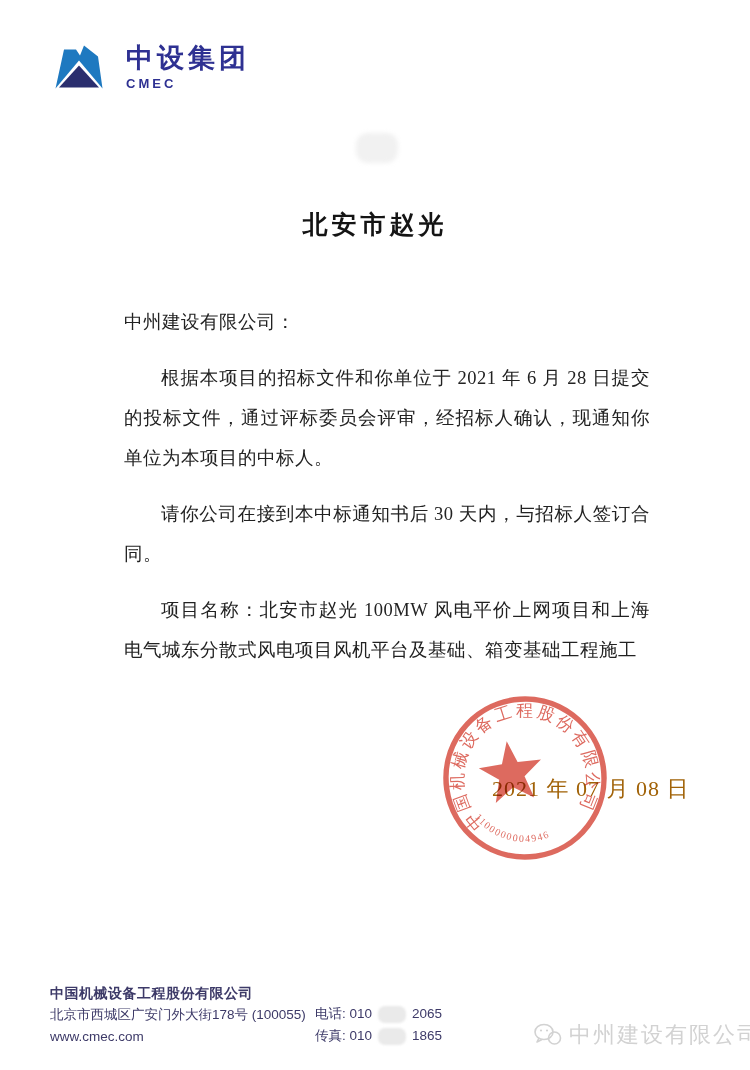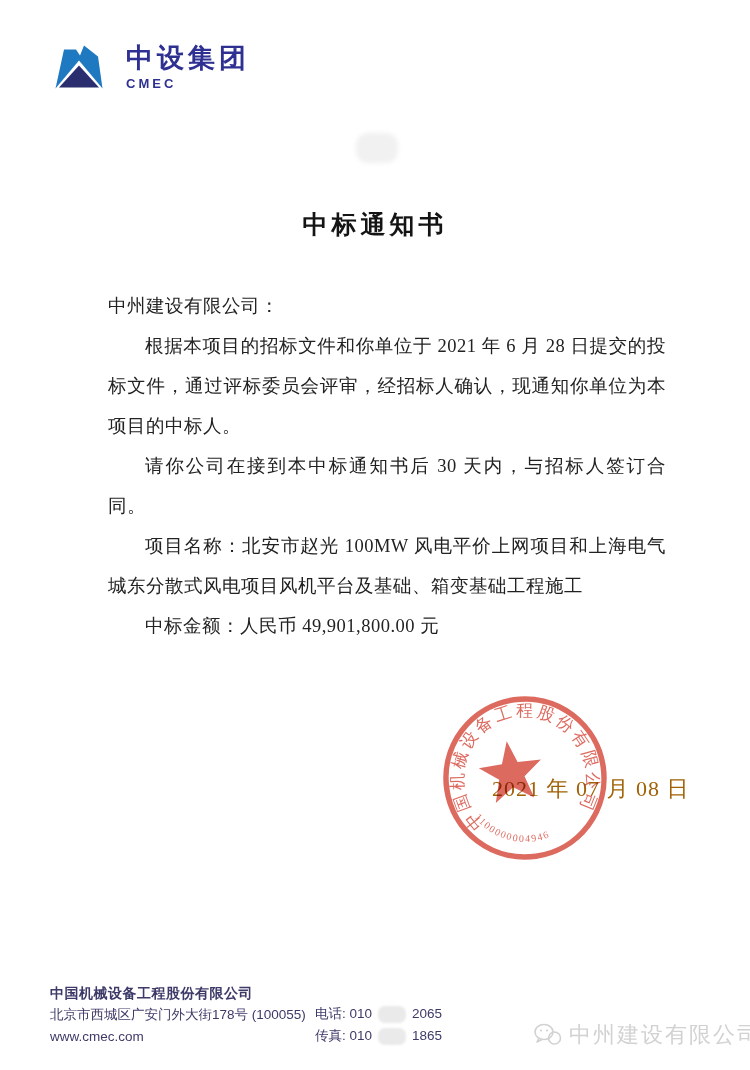--- a/index.html
+++ b/index.html
@@ -14,21 +14,21 @@
   .brand-cn{font-size:27px;font-weight:bold;color:#2e3192;letter-spacing:4px;line-height:30px;margin-top:3px;}
   .brand-en{font-size:13px;font-weight:bold;color:#2e3192;letter-spacing:3px;line-height:22px;}
   
   .smudge-top{position:absolute;left:356px;top:133px;width:42px;height:30px;background:#f1f1f1;border-radius:12px;filter:blur(2px);}
   
   .doc-title{position:absolute;left:0;top:208px;width:100%;text-align:center;
     font-size:25px;font-weight:bold;letter-spacing:4px;color:#141414;}
   
   .doc-body{position:absolute;left:108px;top:286px;width:558px;
     font-size:18.5px;line-height:40px;text-align:justify;letter-spacing:0.5px;color:#222;}
-  .doc-body p{margin:0;text-indent:2em;}
+  .doc-body p{margin:16px;text-indent:2em;}
   .doc-body p.salutation{text-indent:0;}
   
   .agency-line{position:absolute;left:268px;top:732px;font-size:19px;letter-spacing:0.5px;color:#222;}
   .date-line{position:absolute;left:492px;top:774px;font-size:22px;letter-spacing:1px;color:#a16207;}
   
   .seal{position:absolute;left:437px;top:694px;width:176px;height:168px;
     mix-blend-mode:multiply;opacity:0.82;transform:rotate(-8deg);}
   .seal text{font-family:"Liberation Serif","DejaVu Serif",serif;}
   
   .footer-left{position:absolute;left:50px;top:982px;color:#3d3a68;
@@ -56,28 +56,27 @@
       <polygon points="50,48 90,92 10,92" fill="#2a2e6e"></polygon>
     </svg>
     <div class="brand-col">
       <div class="brand-cn">中设集团</div>
       <div class="brand-en">CMEC</div>
     </div>
   </div>
 
   <div class="smudge-top"></div>
 
-  <div class="doc-title">中标通知书</div>
+  <div class="doc-title">北安市赵光</div>
 
   <div class="doc-body">
     <p class="salutation">中州建设有限公司：</p>
     <p>根据本项目的招标文件和你单位于 2021 年 6 月 28 日提交的投标文件，通过评标委员会评审，经招标人确认，现通知你单位为本项目的中标人。</p>
     <p>请你公司在接到本中标通知书后 30 天内，与招标人签订合同。</p>
     <p>项目名称：北安市赵光 100MW 风电平价上网项目和上海电气城东分散式风电项目风机平台及基础、箱变基础工程施工</p>
-    <p>中标金额：人民币 49,901,800.00 元</p>
   </div>
 
   <div class="date-line">2021 年 07 月 08 日</div>
 
   <svg class="seal" viewBox="0 0 176 168">
     <defs>
       <path id="sealArcTop" d="M 40.5 123.9 A 62 62 0 1 1 135.5 123.9" fill="none"></path>
       <path id="sealArcBottom" d="M 32.6 116 A 64 64 0 0 0 143.4 116" fill="none"></path>
     </defs>
     <circle cx="88" cy="84" r="79" fill="none" stroke="#d6493c" stroke-width="5.5"></circle>

